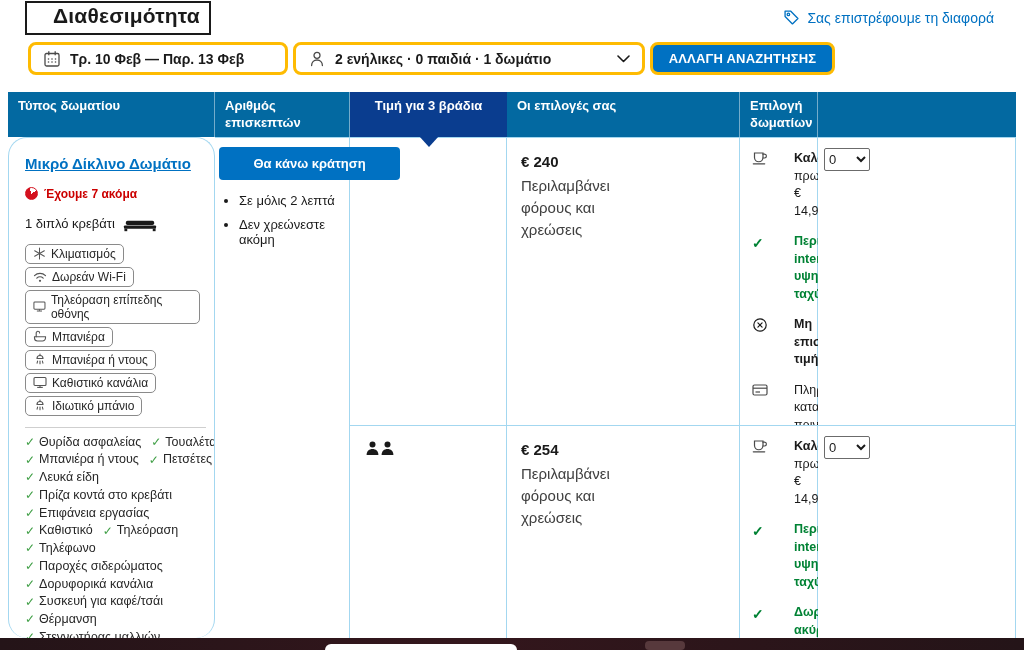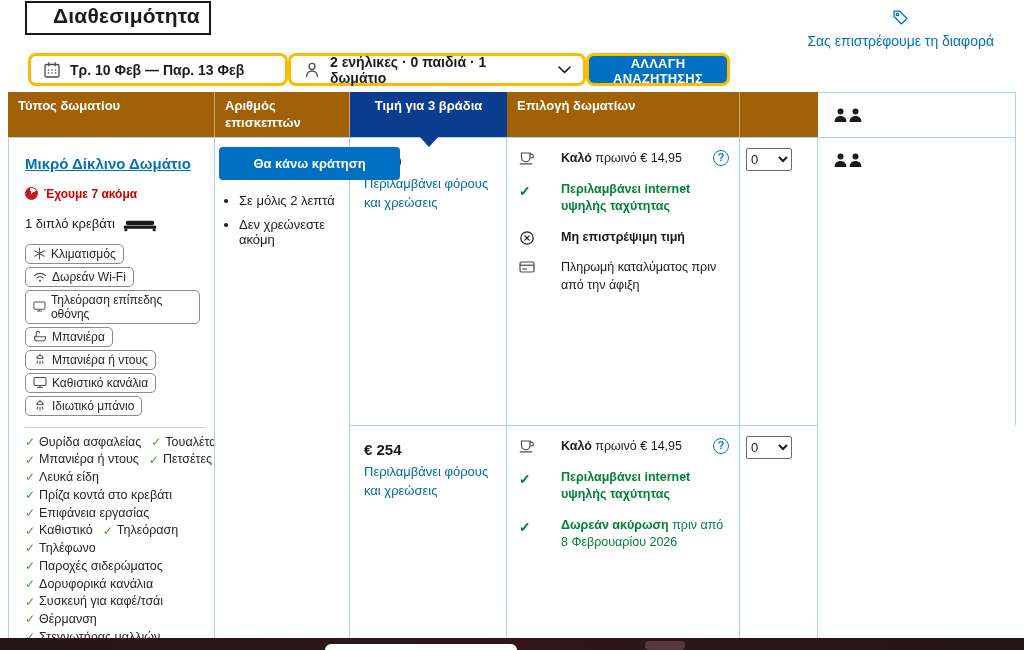--- a/index.html
+++ b/index.html
@@ -12,60 +12,60 @@
 
   
   .title-box{
     position:absolute; left:25px; top:1px;
     border:2px solid #1a1a1a; padding:1px 9px 5px 26px;
     font-size:21px; font-weight:bold; letter-spacing:.2px; background:#fff;
   }
   .price-match{
     position:absolute; right:30px; top:9px;
     display:flex; align-items:center; gap:7px;
-    color:#0071c2; font-size:14px; cursor:pointer;flex-direction:column;
-  }
-
-  
-  .searchbar{ position:absolute; left:28px; top:53px; display:flex; }
+    color:#0071c2; font-size:14px; cursor:pointer;
+  }
+
+  
+  .searchbar{ position:absolute; left:28px; top:42px; display:flex; gap:5px; }
   .sfield{
     display:flex; align-items:center; gap:9px;
     background:#fff; border:3px solid #febb02; border-radius:8px;
     height:33px; padding:0 12px; font-size:14px; font-weight:bold; color:#1a1a1a;
     cursor:pointer;
   }
   .sfield.dates{ width:260px; }
-  .sfield.occupancy{ width:298px; }
+  .sfield.occupancy{ width:352px; }
   .occ-spacer{ flex:1; }
   .change-btn{
-    width:144px; height:33px; border:3px solid #febb02; border-radius:8px;
+    width:185px; height:33px; border:3px solid #febb02; border-radius:8px;
     background:#0071c2; color:#fff; font-weight:bold; font-size:13px;
     font-family:"Liberation Sans",sans-serif; cursor:pointer; letter-spacing:.2px;
   }
 
   
   .rt{
     position:absolute; left:8px; top:92px; width:1008px; height:546px;
     display:grid;
     grid-template-columns:207px 135px 157px 233px 78px 198px;
     grid-template-rows:45px 288px 213px;
   }
   .th{
-    background:#a16207; color:#fff; font-size:13px; font-weight:bold;
+    background:#0369a1; color:#fff; font-size:13px; font-weight:bold;
     padding:6px 10px; border-right:1px solid rgba(255,255,255,.45);
     line-height:1.3;
   }
   .th.last{ border-right:none; }
   .th.active{ background:#0a3d8f; position:relative; text-align:center; z-index:3; border-right:none; }
   .th.active::after{
     content:""; position:absolute; left:50%; bottom:-10px; transform:translateX(-50%);
     border:10px solid transparent; border-top:11px solid #0a3d8f; border-bottom:0;
   }
   .cell{ border-right:1px solid #a3d7f0; border-top:1px solid #a3d7f0; background:#fff; }
-  .cell.bl{ border-left:1px solid #a3d7f0; }
+  .cell.bl{ border-left:1px solid #a3d7f0;border-radius:19px; }
   .row2{ }
   .room-cell{ grid-row:2/4; padding:16px 14px 0 16px; overflow:hidden; }
   .action-cell{ grid-row:2/4; padding:9px 12px 0 4px; }
 
   
   .room-link{
     color:#0071c2; font-size:15px; font-weight:bold; text-decoration:underline;
     line-height:1.3; display:inline-block; cursor:pointer;
   }
   .urgency{ display:flex; align-items:center; gap:6px; margin-top:13px;
@@ -87,21 +87,21 @@
     display:flex; flex-wrap:wrap; column-gap:10px; row-gap:4.5px;
     width:196px; font-size:12.5px; color:#262626; line-height:1.06;
   }
   .fac{ display:inline-flex; align-items:center; gap:4px; white-space:nowrap; }
   .fac .ck{ color:#42a048; font-size:12px; }
 
   
   .guests-cell{ padding:15px 10px 0 16px; display:flex; gap:2px; }
   .price-cell{ padding:15px 12px 0 14px; }
   .price{ font-size:15px; font-weight:bold; margin-bottom:5px; }
-  .price-note{ font-size:13px; color:#0369a1; line-height:1.45; width:135px; }
+  .price-note{ font-size:15px; color:#404040; line-height:1.45; width:135px; }
 
   
   .opts-cell{ padding:12px 10px 0 12px; font-size:12.5px; }
   .optrow{ display:flex; gap:25px; margin-bottom:13px; line-height:1.4; }
   .optrow .ic{ width:17px; flex:0 0 17px; padding-top:1px; }
   .optrow .txt{ flex:1; }
   .opt-green{ color:#008234; }
   .opt-green b{ color:#008234; }
   .bk-row{ align-items:flex-start; }
   .qmark{
@@ -194,20 +194,21 @@
   </div>
 
   <button class="change-btn">ΑΛΛΑΓΗ ΑΝΑΖΗΤΗΣΗΣ</button>
 </div>
 
 <div class="rt">
 
   <div class="th">Τύπος δωματίου</div>
   <div class="th">Αριθμός επισκεπτών</div>
   <div class="th active">Τιμή για 3 βράδια</div>
+  <div class="th">Οι επιλογές σας</div>
   <div class="th">Επιλογή δωματίων</div>
   <div class="th last"></div>
 
   <div class="cell bl room-cell">
     <a class="room-link">Μικρό Δίκλινο Δωμάτιο</a>
 
     <div class="urgency">
       <span class="pie"></span>
       <span>Έχουμε 7 ακόμα</span>
     </div>

